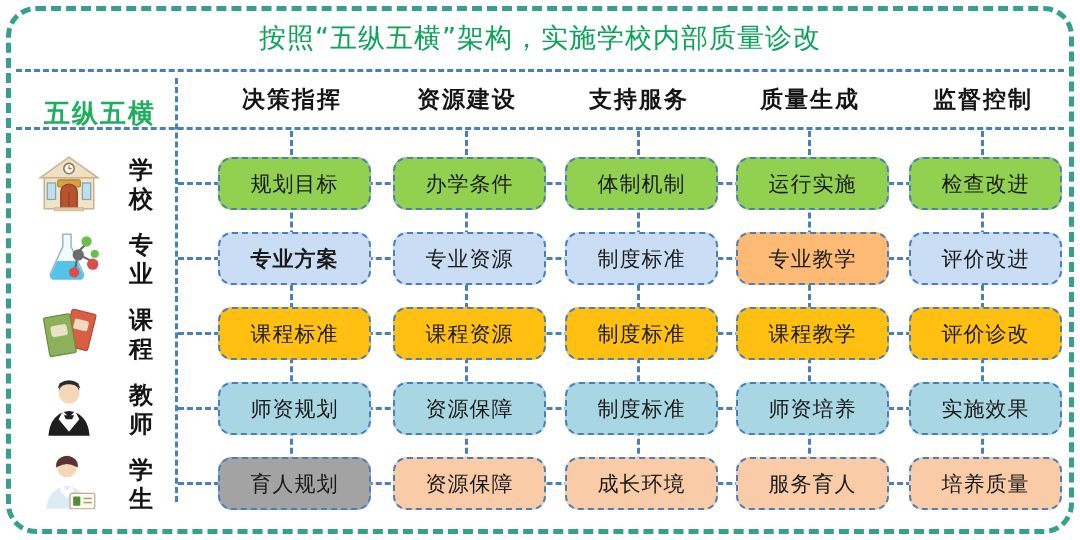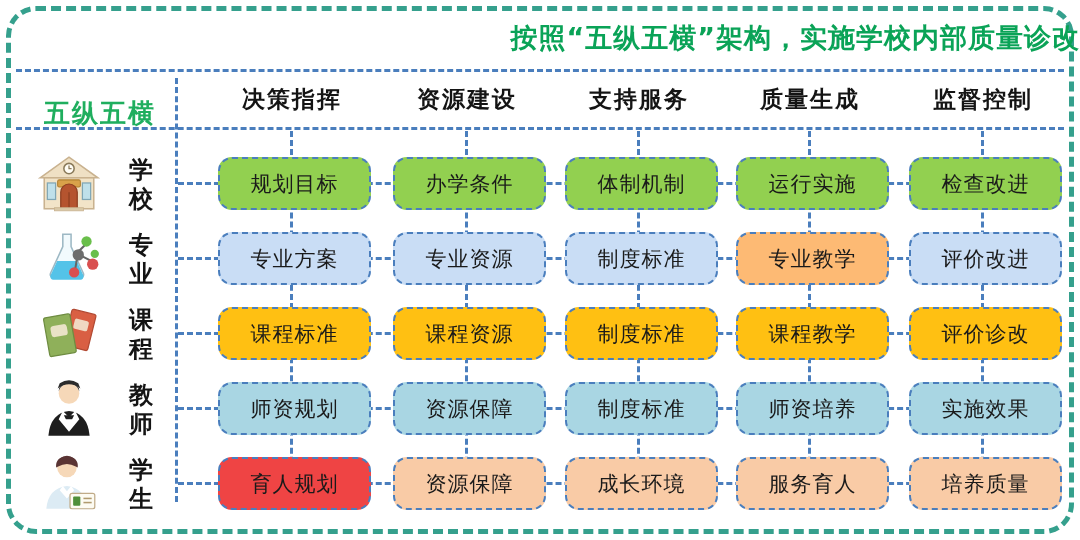--- a/index.html
+++ b/index.html
@@ -6,21 +6,21 @@
   .stage{
     position:relative;width:1080px;height:540px;background:#ffffff;
     font-family:"DejaVu Sans","Liberation Sans",sans-serif;overflow:hidden;
   }
   .frame{
     position:absolute;left:6px;top:6px;right:6px;bottom:6px;
     border:5px dashed #35a08d;border-radius:30px;pointer-events:none;
   }
   .title{
     position:absolute;left:0;right:0;top:18px;height:40px;
-    text-align:right;font-size:27px;font-weight:bold;color:#0aa357;
+    text-align:center;font-size:27px;font-weight:normal;color:#0aa357;
     line-height:40px;letter-spacing:1px;
   }
   .hline{position:absolute;border-top:3px dashed #4a7ebd;height:0;}
   .vline{position:absolute;border-left:3px dashed #4a7ebd;width:0;}
   .title-underline{top:69px;left:16px;right:16px;}
   .header-underline{top:127px;left:16px;right:16px;}
   .left-sep{left:175px;top:78px;height:424px;}
   .colline{top:131px;height:377px;}
   .rowline{left:178px;width:806px;}
   .corner-label{
@@ -150,36 +150,36 @@
   <div class="row-label l2">课程</div>
   <div class="row-label l3">教师</div>
   <div class="row-label l4">学生</div>
 
   <div class="cell r0 c0" style="background: rgb(146, 208, 80);">规划目标</div>
   <div class="cell r0 c1" style="background: rgb(146, 208, 80);">办学条件</div>
   <div class="cell r0 c2" style="background: rgb(146, 208, 80);">体制机制</div>
   <div class="cell r0 c3" style="background: rgb(146, 208, 80);">运行实施</div>
   <div class="cell r0 c4" style="background: rgb(146, 208, 80);">检查改进</div>
 
-  <div class="cell r1 c0" style="background: rgb(201, 221, 245);">专业方案</div>
+  <div class="cell r1 c0" style="background: rgb(201, 221, 245); font-weight: bold;">专业方案</div>
   <div class="cell r1 c1" style="background: rgb(201, 221, 245);">专业资源</div>
   <div class="cell r1 c2" style="background: rgb(201, 221, 245);">制度标准</div>
   <div class="cell r1 c3" style="background: #fdba74; font-family: Liberation Mono, monospace;">专业教学</div>
   <div class="cell r1 c4" style="background: rgb(201, 221, 245);">评价改进</div>
 
   <div class="cell r2 c0" style="background: rgb(255, 192, 18);">课程标准</div>
   <div class="cell r2 c1" style="background: rgb(255, 192, 18);">课程资源</div>
   <div class="cell r2 c2" style="background: rgb(255, 192, 18);">制度标准</div>
   <div class="cell r2 c3" style="background: rgb(255, 192, 18);">课程教学</div>
   <div class="cell r2 c4" style="background: rgb(255, 192, 18);">评价诊改</div>
 
   <div class="cell r3 c0" style="background: rgb(169, 214, 227);">师资规划</div>
   <div class="cell r3 c1" style="background: rgb(169, 214, 227);">资源保障</div>
   <div class="cell r3 c2" style="background: rgb(169, 214, 227);">制度标准</div>
   <div class="cell r3 c3" style="background: rgb(169, 214, 227);">师资培养</div>
   <div class="cell r3 c4" style="background: rgb(169, 214, 227);">实施效果</div>
 
-  <div class="cell r4 c0" style="background: #ef4444;">育人规划</div>
+  <div class="cell r4 c0" style="background: #a3a3a3;">育人规划</div>
   <div class="cell r4 c1" style="background: rgb(249, 203, 166);">资源保障</div>
   <div class="cell r4 c2" style="background: rgb(249, 203, 166);">成长环境</div>
   <div class="cell r4 c3" style="background: rgb(249, 203, 166);">服务育人</div>
   <div class="cell r4 c4" style="background: rgb(249, 203, 166);">培养质量</div>
 </div>
 
 </body></html>

